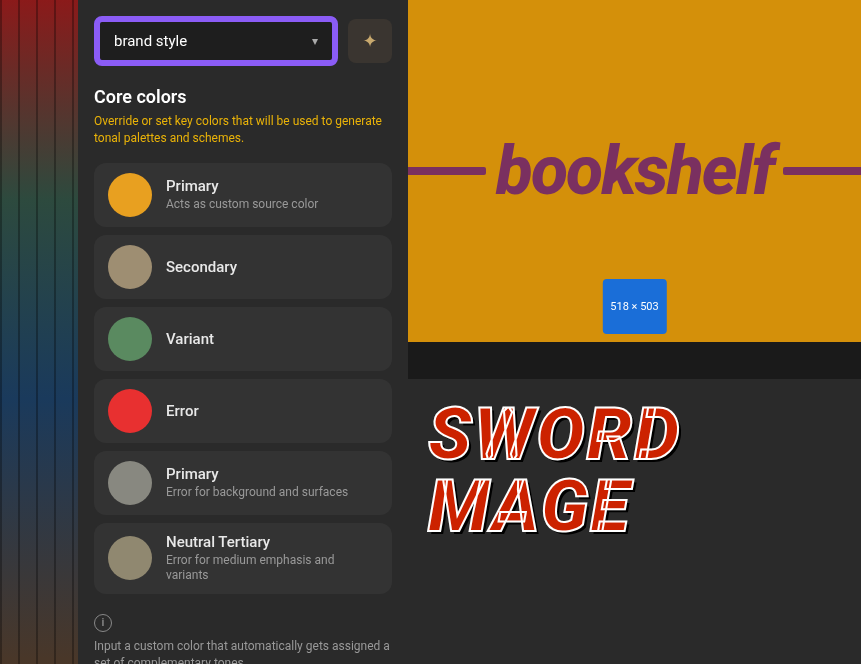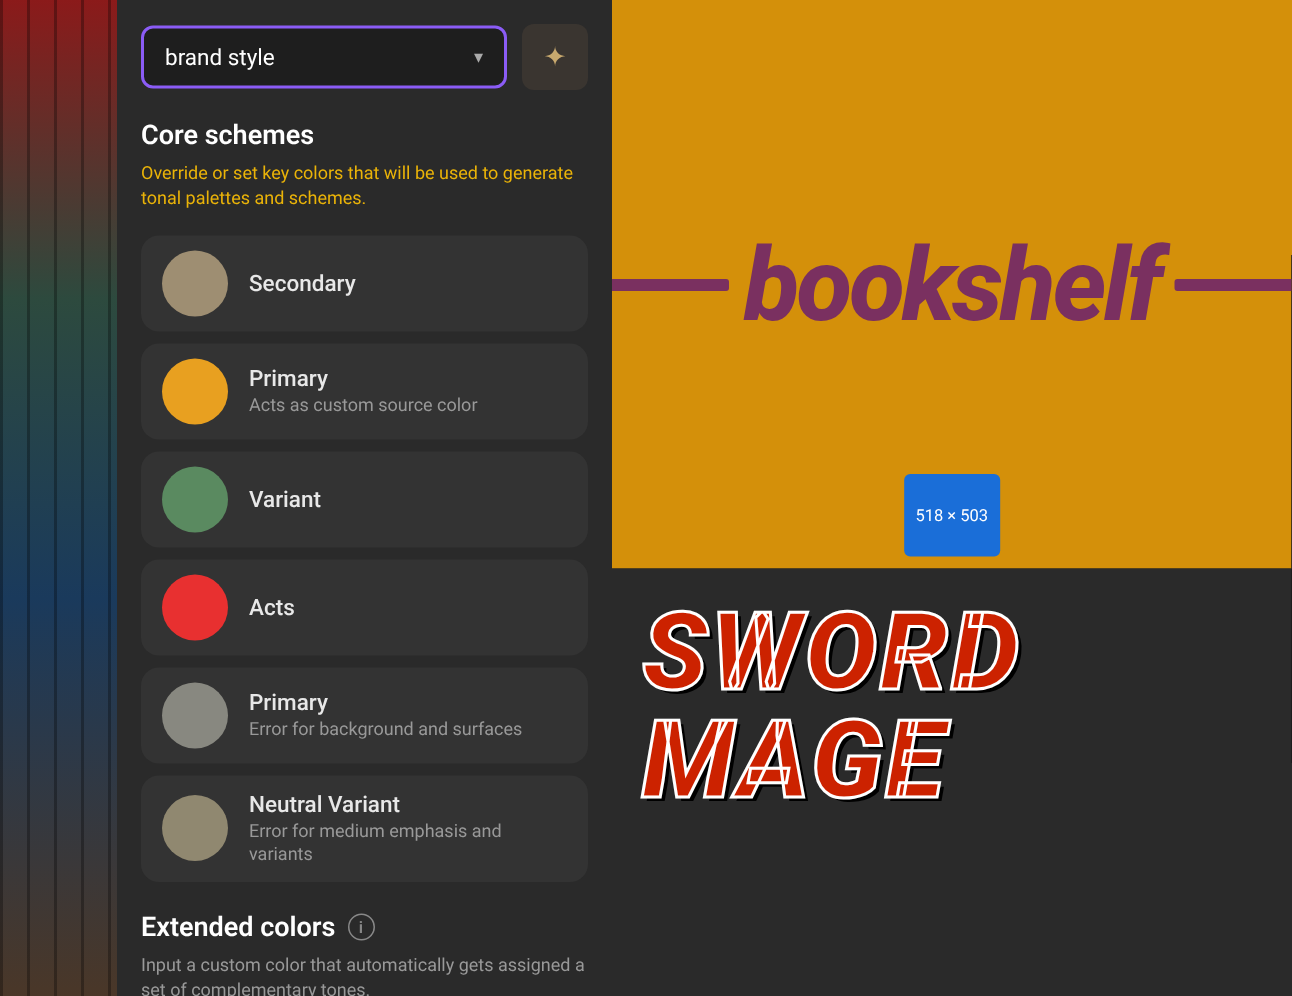--- a/index.html
+++ b/index.html
@@ -50,21 +50,21 @@
     .panel-header {
       display: flex;
       gap: 10px;
       margin-bottom: 20px;
       align-items: center;
     }
 
     .dropdown-select {
       flex: 1;
       background: #1e1e1e;
-      border: 2px solid #8b5cf6;
+      border: 6px solid #8b5cf6;
       border-radius: 8px;
       color: #fff;
       font-size: 15px;
       padding: 10px 14px;
       display: flex;
       align-items: center;
       justify-content: space-between;
       cursor: pointer;
     }
 
@@ -229,20 +229,21 @@
       font-size: 11px;
       padding: 21px 8px;
       border-radius: 4px;
     }
 
     .preview-bottom {
       height: 285px;
       background: #2a2a2a;
       overflow: hidden;
       position: relative;
+      margin-top: 37px;
     }
 
     .sword-mage-text {
       font-size: 72px;
       font-weight: 900;
       color: #cc2200;
       text-transform: uppercase;
       font-style: italic;
       padding: 20px 20px 0;
       letter-spacing: 2px;
@@ -263,69 +264,68 @@
     <div class="dropdown-select">
       <span>brand style</span>
       <span class="dropdown-arrow">▾</span>
     </div>
     <button class="magic-btn">
       <span>✦</span>
     </button>
   </div>
 
   <div>
-    <div class="section-title">Core schemes</div>
+    <div class="section-title">Core colors</div>
     <div class="section-desc">Override or set key colors that will be used to generate tonal palettes and schemes.</div>
 
     <div id="color-list">
-        <div class="color-row">
-          <div class="color-swatch" style="background: rgb(158, 142, 114);"></div>
-          <div class="color-info">
-            <span class="color-name">Secondary</span>
-          </div>
-        </div>
         <div class="color-row">
           <div class="color-swatch" style="background: rgb(232, 160, 32);"></div>
           <div class="color-info">
             <span class="color-name">Primary</span>
             <span class="color-desc">Acts as custom source color</span>
           </div>
         </div>
         <div class="color-row">
+          <div class="color-swatch" style="background: rgb(158, 142, 114);"></div>
+          <div class="color-info">
+            <span class="color-name">Secondary</span>
+          </div>
+        </div>
+        <div class="color-row">
           <div class="color-swatch" style="background: rgb(90, 138, 96);"></div>
           <div class="color-info">
             <span class="color-name">Variant</span>
           </div>
         </div>
         <div class="color-row">
           <div class="color-swatch" style="background: rgb(232, 48, 48);"></div>
           <div class="color-info">
-            <span class="color-name">Acts</span>
+            <span class="color-name">Error</span>
           </div>
         </div>
         <div class="color-row">
           <div class="color-swatch" style="background: rgb(136, 136, 128);"></div>
           <div class="color-info">
             <span class="color-name">Primary</span>
             <span class="color-desc">Error for background and surfaces</span>
           </div>
         </div>
         <div class="color-row">
           <div class="color-swatch" style="background: rgb(144, 136, 112);"></div>
           <div class="color-info">
-            <span class="color-name">Neutral Variant</span>
+            <span class="color-name">Neutral Tertiary</span>
             <span class="color-desc">Error for medium emphasis and variants</span>
           </div>
         </div>
       </div>
   </div>
 
   <div>
     <div class="extended-title">
-      <span>Extended colors</span>
       <div class="info-icon">i</div>
     </div>
     <div class="extended-desc">Input a custom color that automatically gets assigned a set of complementary tones.</div>
   </div>
 
 </div>
 
 <div class="preview-area">
   <div class="preview-top">
     <div class="bookshelf-logo">

